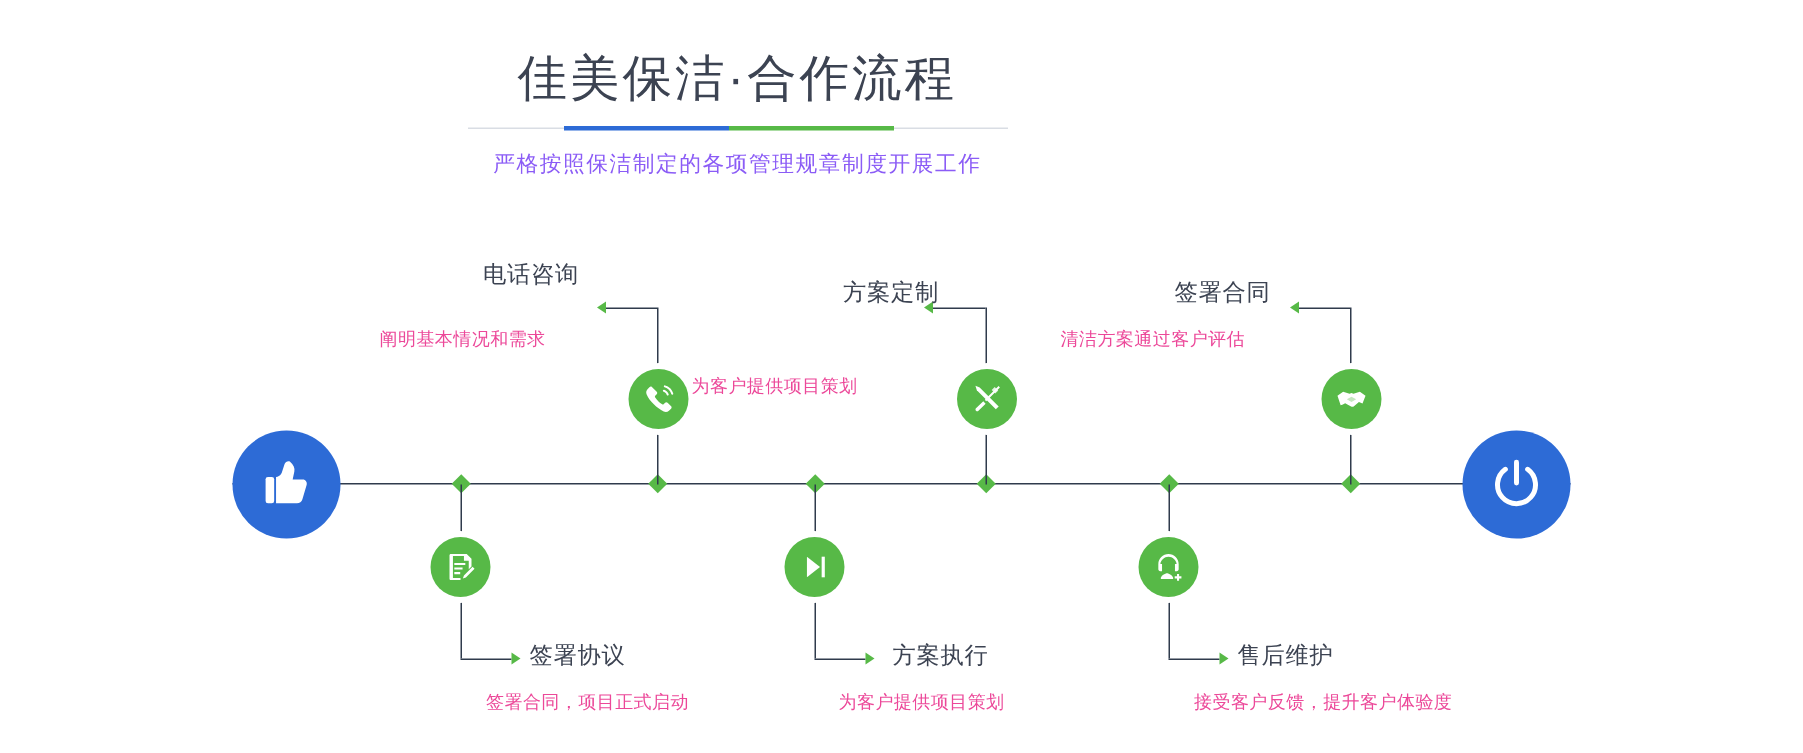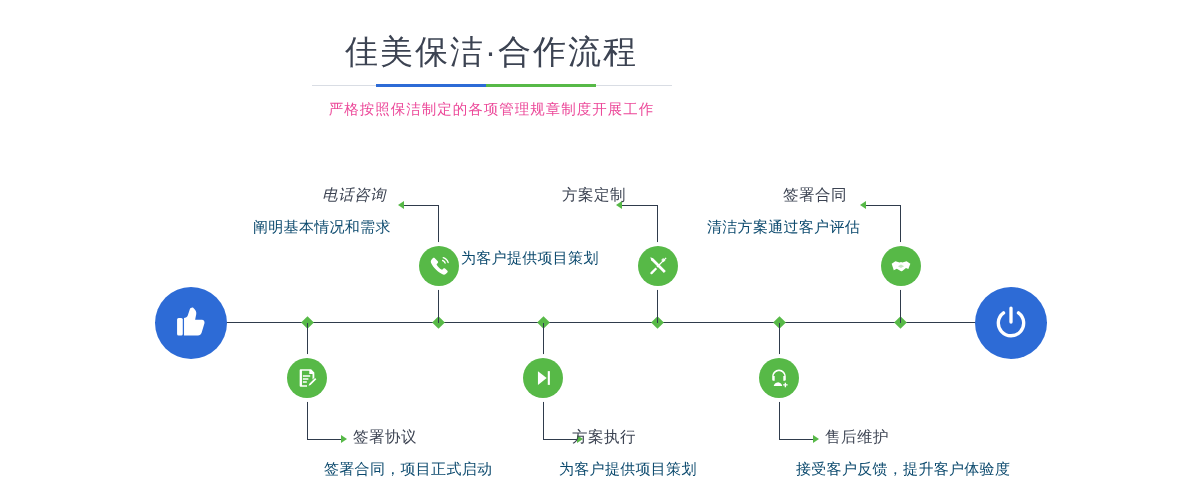--- a/index.html
+++ b/index.html
@@ -54,21 +54,21 @@
   }
   .rule-green {
     position: absolute;
     left: 174px; top: 0;
     width: 110px; height: 3px;
     background: #57b947;
   }
   .subtitle {
     margin: 13px 0 0 0;
     font-size: 14.5px;
-    color: #ec4899;
+    color: #8b5cf6;
     letter-spacing: 1px;
   }
 
   
   .diagram {
     position: absolute;
     left: 0;
     top: 150px;
     width: 1202px;
     height: 352px;
@@ -153,22 +153,22 @@
   .step-label {
     position: absolute;
     white-space: nowrap;
     color: #3c4352;
     font-size: 15.5px;
     letter-spacing: 0.5px;
   }
   .step-desc {
     position: absolute;
     white-space: nowrap;
-    color: #0c4a6e;
-    font-size: 15px;
+    color: #ec4899;
+    font-size: 12px;
     letter-spacing: 0.3px;
   }
 </style>
 </head>
 <body>
 
 <div id="stage">
 
   <div class="header">
     <h1 class="title">佳美保洁·合作流程</h1>
@@ -187,21 +187,21 @@
     <div class="diamond" style="left:303px;"></div>
     <div class="diamond" style="left:434px;"></div>
     <div class="diamond" style="left:539px;"></div>
     <div class="diamond" style="left:653px;"></div>
     <div class="diamond" style="left:775px;"></div>
     <div class="diamond" style="left:896px;"></div>
 
     <div class="vline" style="left:438px; top:55px; height:118px;"></div>
     <div class="hline" style="left:404px; top:55px; width:34px;"></div>
     <div class="arrow-left" style="left:398px; top:51px;"></div>
-    <div class="step-label" style="left:322px; top:35px;font-style:italic;">电话咨询</div>
+    <div class="step-label" style="left:322px; top:23px;">电话咨询</div>
     <div class="step-desc" style="left:253px; top:68px;">阐明基本情况和需求</div>
     <div class="step-circle" style="left:419px; top:96px;">
       <span>
         <svg width="22" height="22" viewBox="0 0 24 24" fill="#ffffff">
           <path d="M7.2 3.3c-.5-.5-1.3-.4-1.8.1L4 4.9c-1 1-1.2 2.5-.6 3.8 1.2 2.6 3 5 5.2 7.2 2.2 2.2 4.6 4 7.2 5.2 1.3.6 2.8.4 3.8-.6l1.5-1.4c.5-.5.6-1.3.1-1.8l-2.6-2.6c-.5-.5-1.3-.5-1.8 0l-1.1 1.1c-.3.3-.7.3-1 .1-1-.6-2-1.4-2.9-2.3-.9-.9-1.6-1.8-2.3-2.9-.2-.3-.2-.7.1-1l1.1-1.1c.5-.5.5-1.3 0-1.8L7.2 3.3z"></path>
           <path d="M16.8 2.1c-.4-.1-.8.1-.9.5-.1.4.1.8.5.9 2.4.6 4.3 2.5 4.9 4.9.1.4.5.6.9.5.4-.1.6-.5.5-.9-.8-3-3-5.2-5.9-5.9z"></path>
           <path d="M16.1 5.3c-.4-.1-.8.1-.9.5-.1.4.1.8.5.9 1.1.3 2 1.2 2.3 2.3.1.4.5.6.9.5.4-.1.6-.5.5-.9-.5-1.6-1.7-2.8-3.3-3.3z"></path>
         </svg>
       </span>
     </div>
@@ -241,21 +241,21 @@
     <div class="hline" style="left:543px; top:289px; width:34px;"></div>
     <div class="arrow-right" style="left:577px; top:285px;"></div>
     <div class="step-circle" style="left:523px; top:208px;">
       <span>
         <svg width="22" height="22" viewBox="0 0 24 24" fill="#ffffff">
           <path d="M6.5 4.5l9.5 7.5-9.5 7.5V4.5z"></path>
           <rect x="17.2" y="4.5" width="2.3" height="15"></rect>
         </svg>
       </span>
     </div>
-    <div class="step-label" style="left:572px; top:277px;">方案执行</div>
+    <div class="step-label" style="left:595px; top:277px;">方案执行</div>
     <div class="step-desc" style="left:559px; top:310px;">为客户提供项目策划</div>
 
     <div class="vline" style="left:900px; top:55px; height:118px;"></div>
     <div class="hline" style="left:866px; top:55px; width:34px;"></div>
     <div class="arrow-left" style="left:860px; top:51px;"></div>
     <div class="step-label" style="left:783px; top:35px;">签署合同</div>
     <div class="step-desc" style="left:707px; top:68px;">清洁方案通过客户评估</div>
     <div class="step-circle" style="left:881px; top:96px;">
       <span>
         <svg width="22" height="22" viewBox="0 0 24 24" fill="#ffffff">

